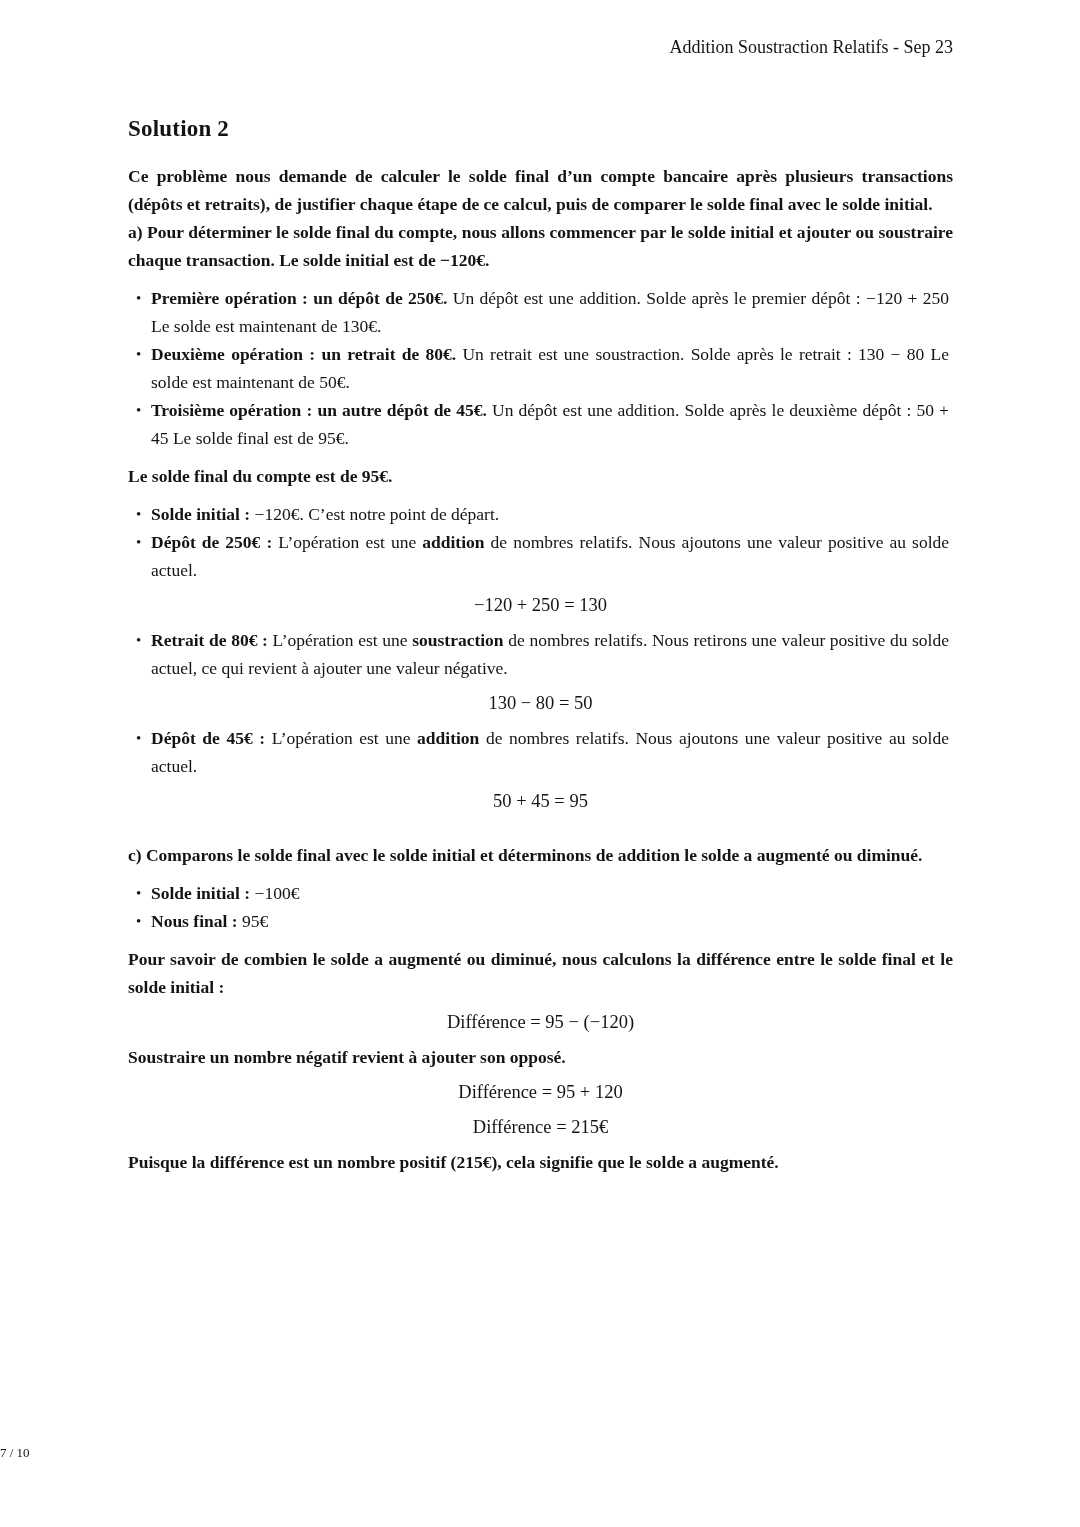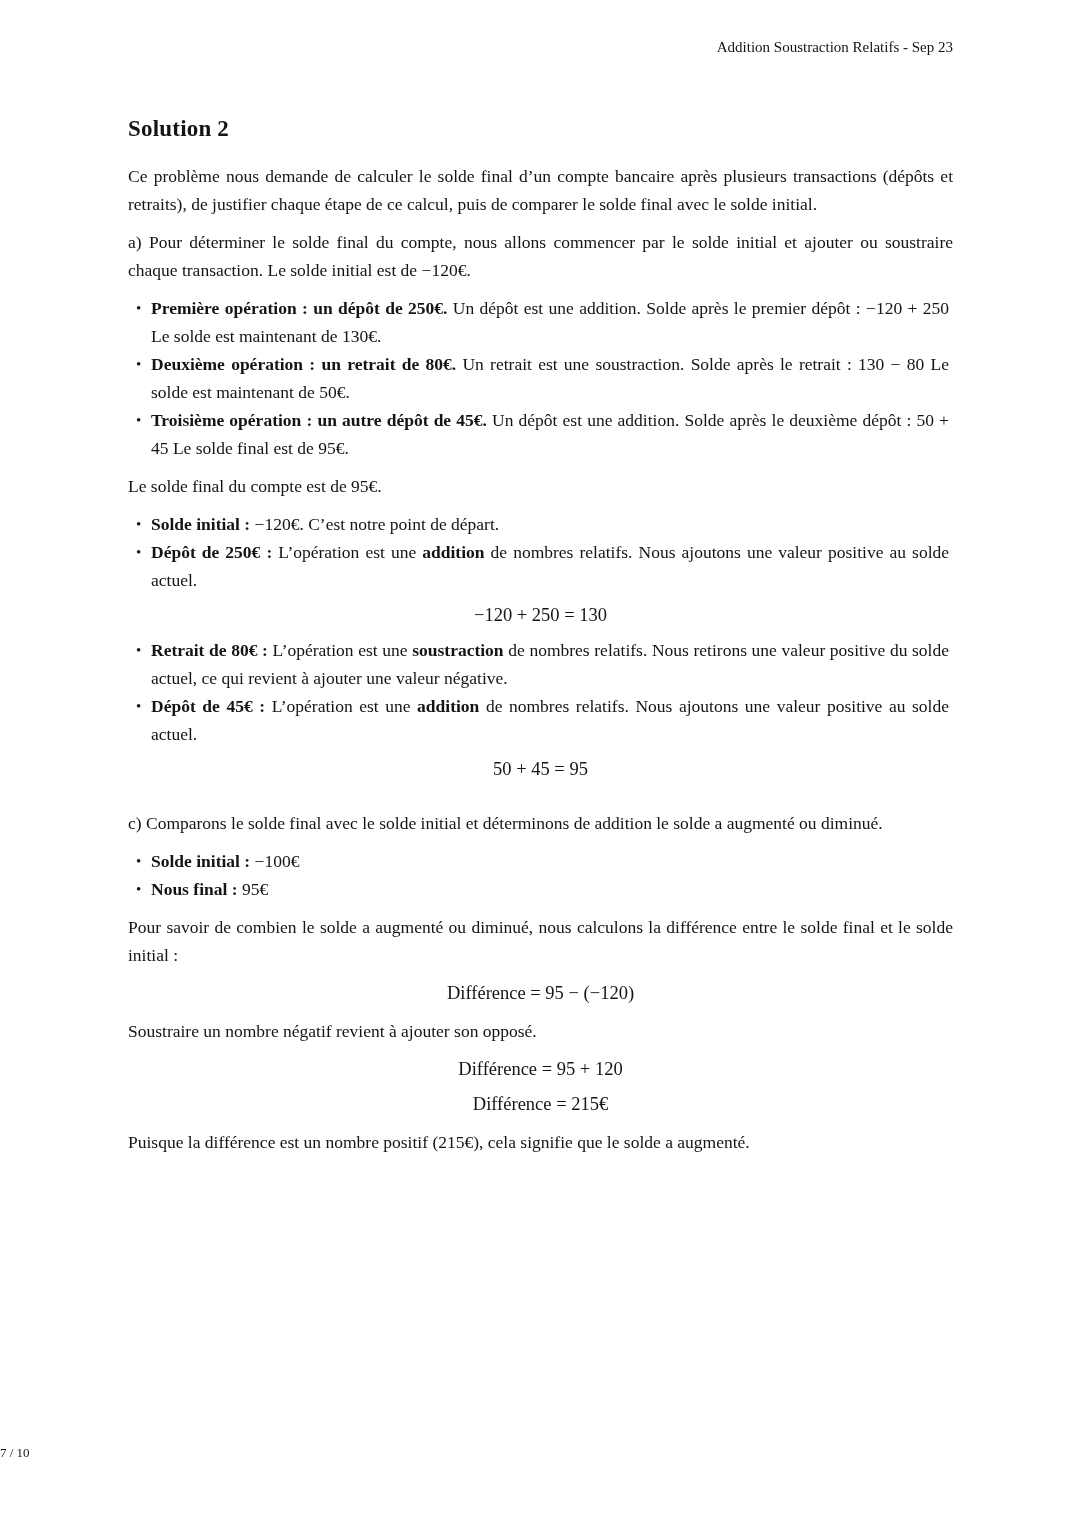--- a/index.html
+++ b/index.html
@@ -14,35 +14,36 @@
     margin: 0 auto;
     background: #ffffff;
     color: #141414;
     font-family: "Liberation Serif", "DejaVu Serif", serif;
     box-sizing: border-box;
     padding: 38px 127px 0 128px;
     overflow: hidden;
   }
   .header {
     text-align: right;
-    font-size: 15px;
+    font-size: 18px;
     line-height: 18px;
     color: #141414;
   }
   .title {
     font-size: 23px;
     font-weight: 700;
     margin: 60px 0 20px 0;
     letter-spacing: 0.2px;
   }
   .para {
     font-size: 17.5px;
     line-height: 28px;
     text-align: justify;
-    margin: 10px 0;
+    margin: 0 0;
+    font-weight: bold;
   }
   .section-gap {
     margin-top: 26px;
   }
   .list {
     margin: 10px 4px;
   }
   .li {
     position: relative;
     padding-left: 19px;
@@ -96,20 +97,21 @@
   </div>
 
   <p class="para">Le solde final du compte est de 95€.</p>
 
 
   <div class="list">
     <div class="li"><span class="bold">Solde initial :</span><span> −120€. C’est notre point de départ.</span></div>
     <div class="li"><span class="bold">Dépôt de 250€ :</span><span> L’opération est une </span><span class="bold">addition</span><span> de nombres relatifs. Nous ajoutons une valeur positive au solde actuel.</span></div>
     <div class="eq">−120 + 250 = 130</div>
     <div class="li"><span class="bold">Retrait de 80€ :</span><span> L’opération est une </span><span class="bold">soustraction</span><span> de nombres relatifs. Nous retirons une valeur positive du solde actuel, ce qui revient à ajouter une valeur négative.</span></div>
+    <div class="eq">130 − 80 = 50</div>
     <div class="li"><span class="bold">Dépôt de 45€ :</span><span> L’opération est une </span><span class="bold">addition</span><span> de nombres relatifs. Nous ajoutons une valeur positive au solde actuel.</span></div>
     <div class="eq">50 + 45 = 95</div>
   </div>
 
   <p class="para section-gap">c) Comparons le solde final avec le solde initial et déterminons de addition le solde a augmenté ou diminué.</p>
 
   <div class="list">
     <div class="li"><span class="bold">Solde initial :</span><span> −100€</span></div>
     <div class="li"><span class="bold">Nous final :</span><span> 95€</span></div>
   </div>

